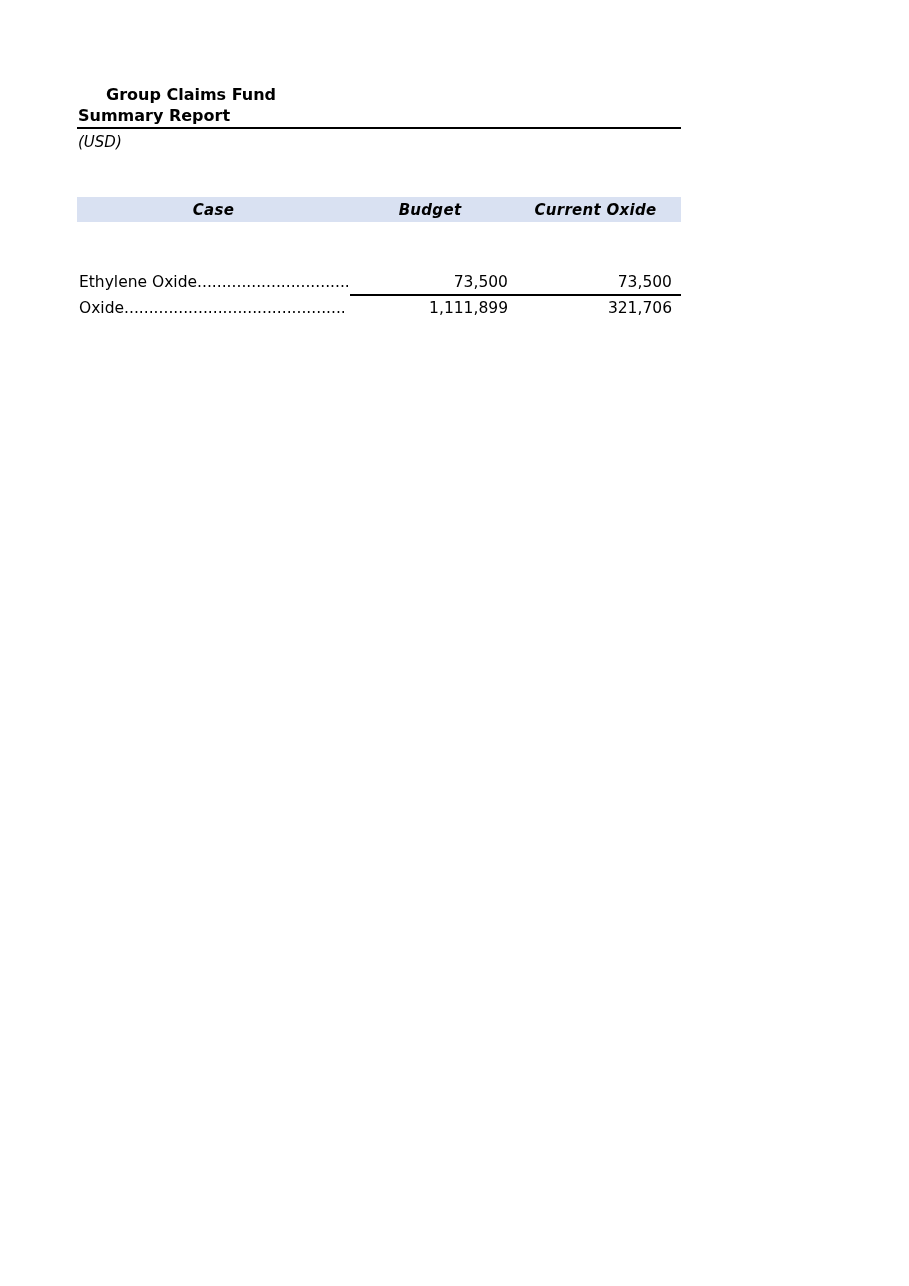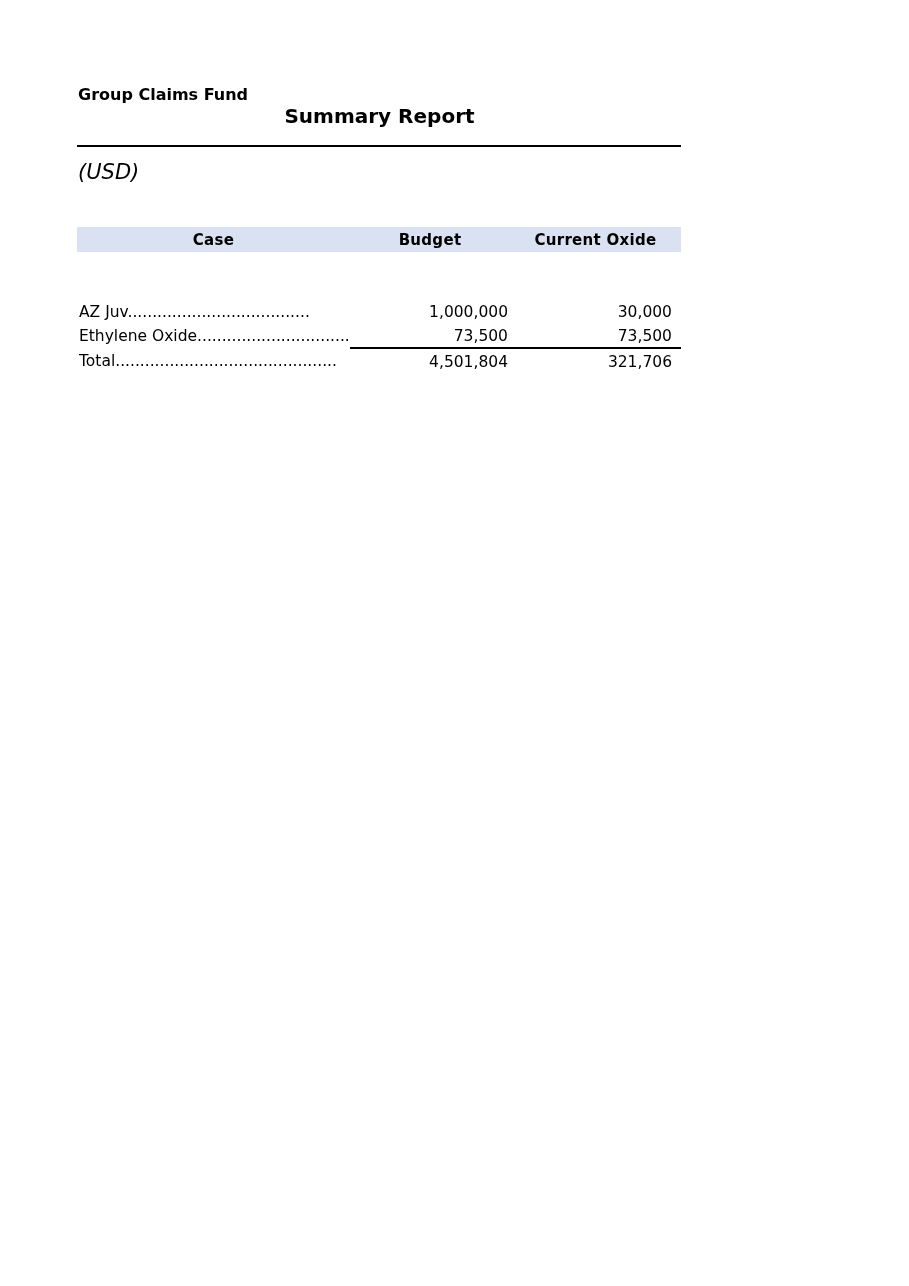--- a/index.html
+++ b/index.html
@@ -17,36 +17,36 @@
     left: 77px;
     top: 84px;
     width: 604px;
   }
   .title-line1 {
     font-weight: bold;
     font-size: 16px;
     line-height: 22px;
     padding-left: 1px;
     white-space: nowrap;
+    margin-left: 28px;
   }
   .title-line2 {
     font-weight: bold;
-    font-size: 20px;
+    font-size: 16px;
     line-height: 20px;
     padding-left: 1px;
-    padding-bottom: 19px;
+    padding-bottom: 1px;
     border-bottom: 2px solid #000000;
     white-space: nowrap;
-    text-align: center;
   }
   .currency-note {
     font-style: italic;
-    font-size: 21px;
+    font-size: 15px;
     line-height: 20px;
-    margin-top: 15px;
+    margin-top: 3px;
     padding-left: 1px;
     white-space: nowrap;
   }
   table.summary {
     border-collapse: collapse;
     table-layout: fixed;
     width: 604px;
     margin-top: 45px;
     font-size: 15.5px;
   }
@@ -55,20 +55,21 @@
   col.c-spend  { width: 171px; }
   thead th {
     height: 25px;
     background: var(--band-color, #d9e1f2);
     font-weight: bold;
     font-size: 15px;
     text-align: center;
     padding: 0;
     vertical-align: middle;
     letter-spacing: 0.3px;
+    font-style: italic;
   }
   tr.spacer td { height: 48px; padding: 0; }
   tbody td {
     height: 23.7px;
     padding: 0;
     vertical-align: middle;
     white-space: nowrap;
   }
   td.case {
     text-align: left;
@@ -103,31 +104,26 @@
           <th>Case</th>
           <th>Budget</th>
           <th>Current Oxide</th>
         </tr>
       </thead>
       <tbody>
         <tr class="spacer">
           <td colspan="3"></td>
         </tr>
         <tr>
-          <td class="case">AZ Juv.....................................</td>
-          <td class="num budget">1,000,000</td>
-          <td class="num spend">30,000</td>
-        </tr>
-        <tr>
           <td class="case">Ethylene Oxide...............................</td>
           <td class="num budget">73,500</td>
           <td class="num spend">73,500</td>
         </tr>
         <tr class="total">
-          <td class="case">Total.............................................</td>
-          <td class="num budget">4,501,804</td>
+          <td class="case">Oxide.............................................</td>
+          <td class="num budget">1,111,899</td>
           <td class="num spend">321,706</td>
         </tr>
       </tbody>
     </table>
 
   </div>
 </div>
 
 </body></html>

